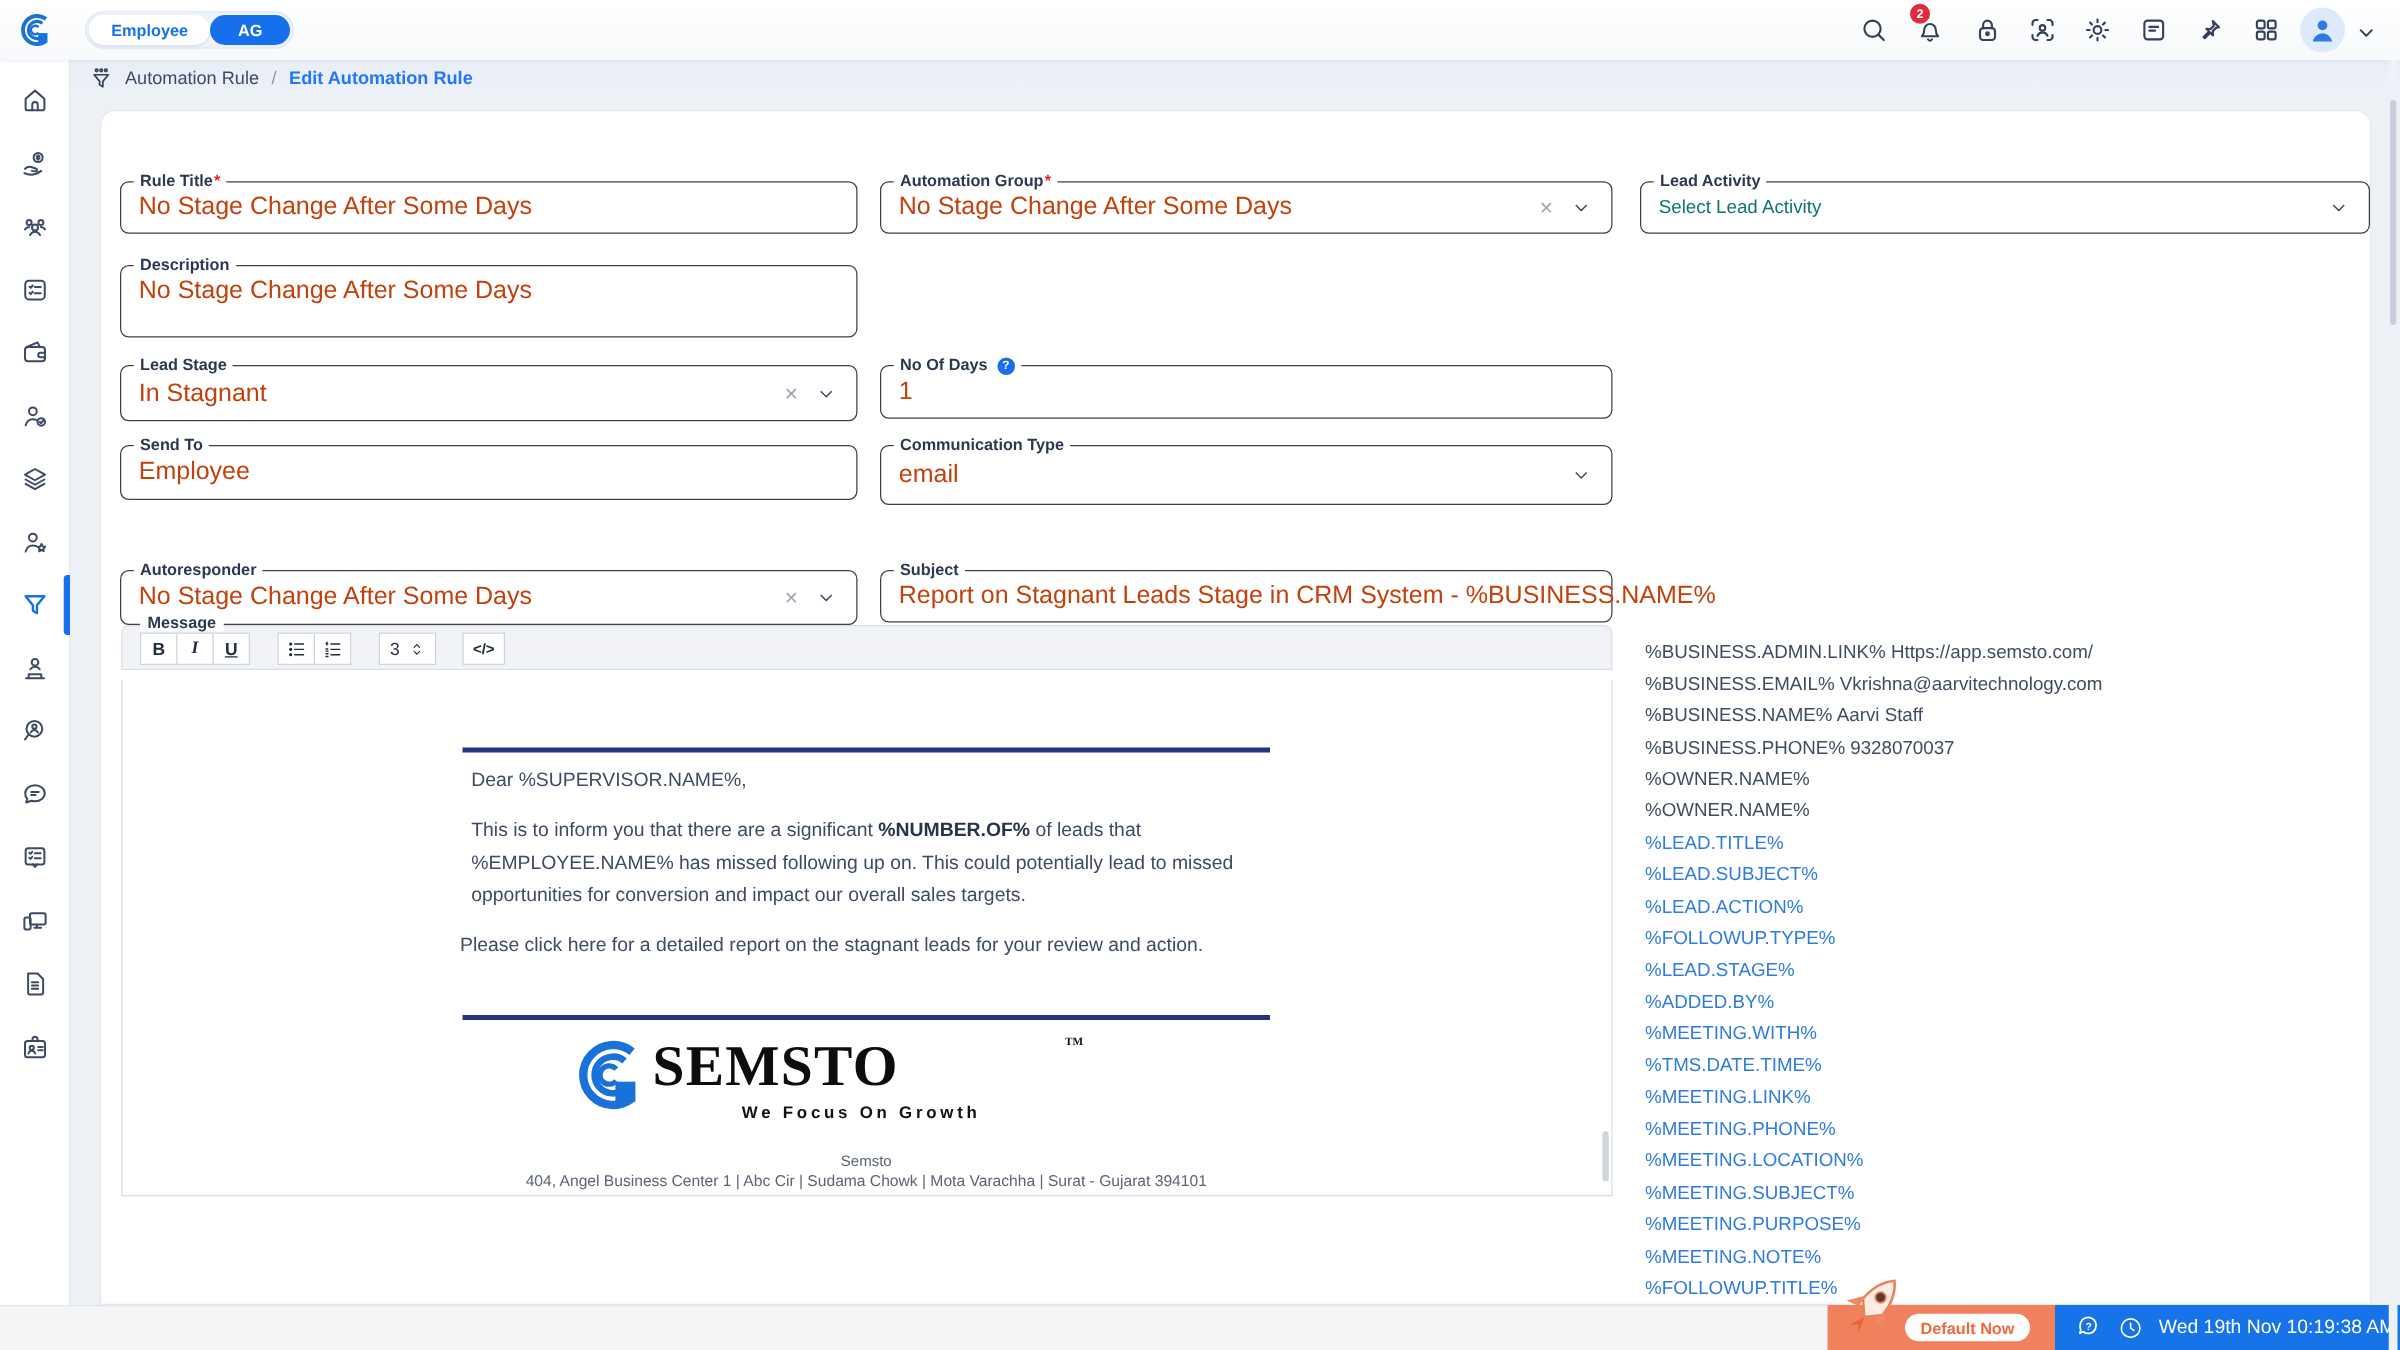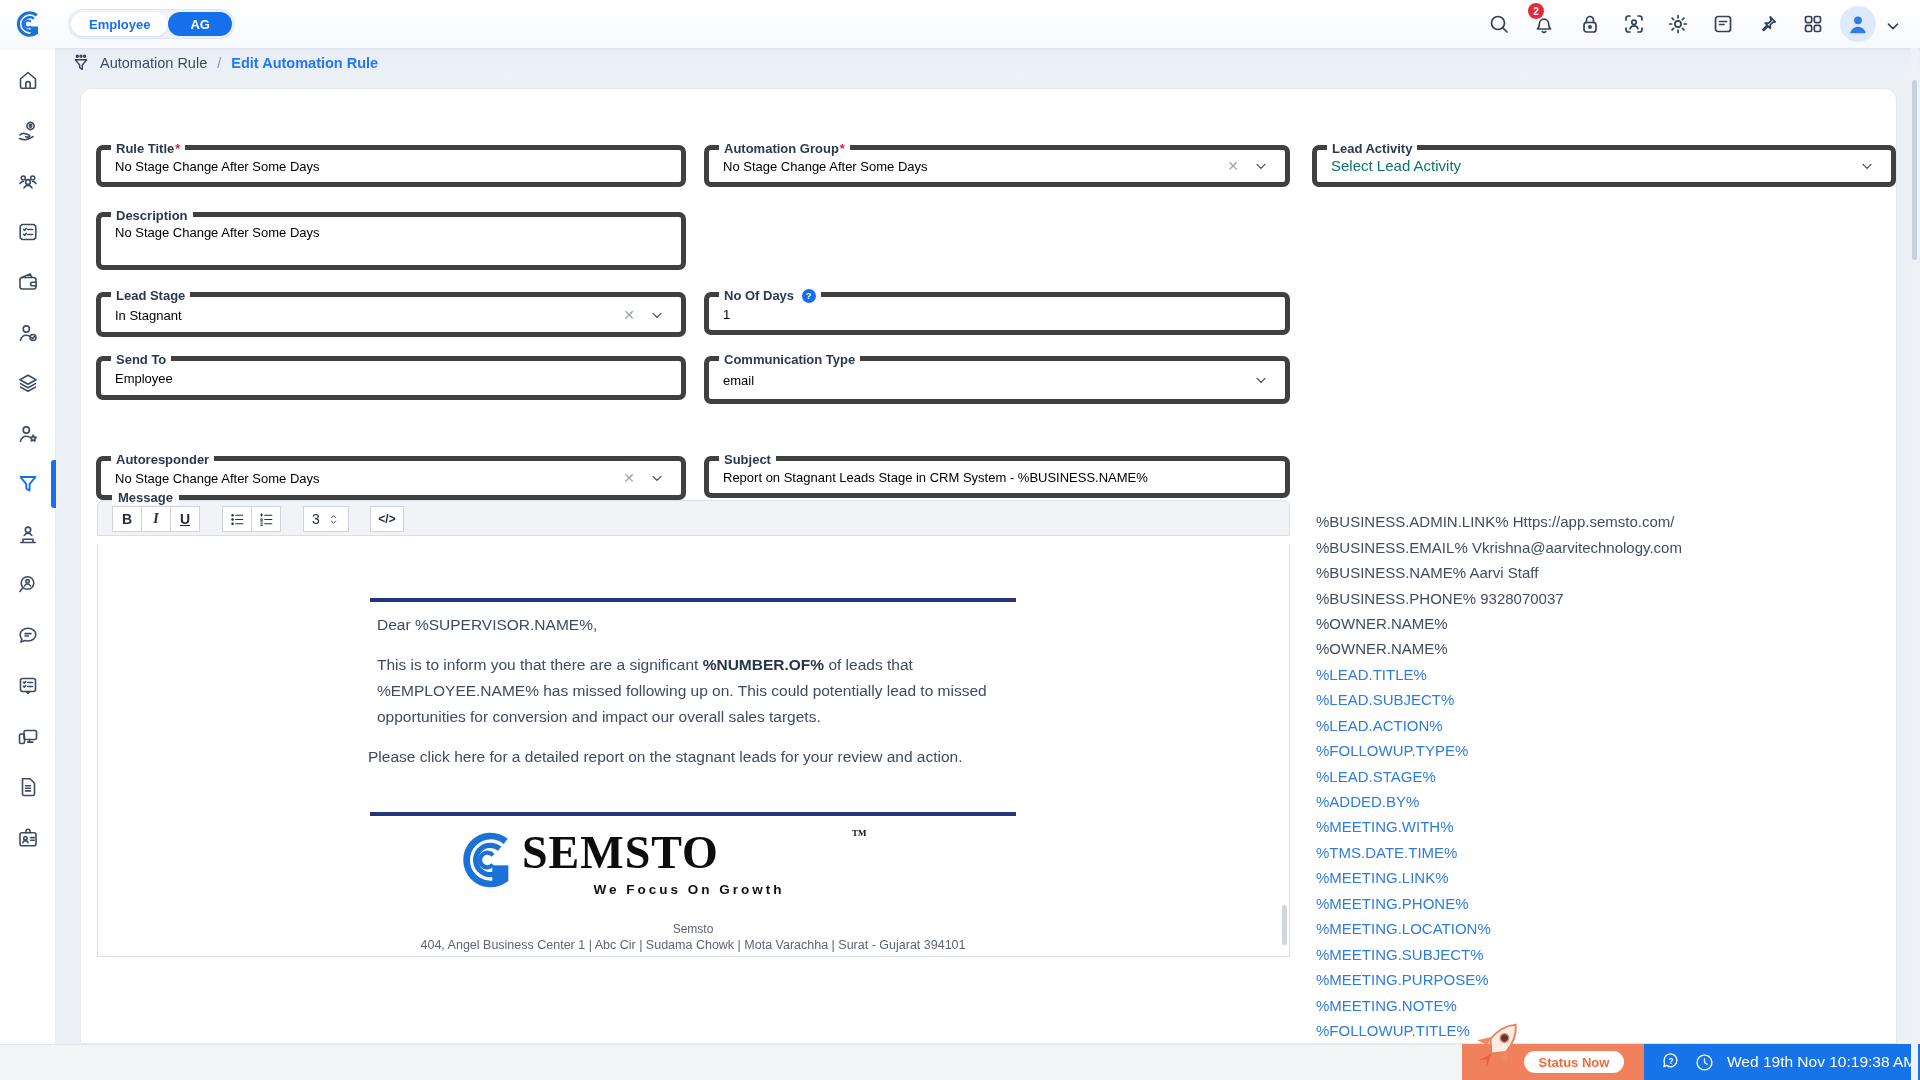--- a/index.html
+++ b/index.html
@@ -39,26 +39,26 @@
   .crumb-ico svg { stroke:#34405a; fill:none; stroke-width:1.5; stroke-linecap:round; stroke-linejoin:round;}
   .crumb-txt { top:55px; font-size:14.5px; }
 
   
   .card { left:80px; top:88px; width:1817px; height:956px; background:#fff;
     border:1px solid #e4e8ef; border-radius:12px 12px 0 0; z-index:1; }
   .req-note { left:1690px; top:114px; width:200px; text-align:right; color:#e11d2e;
     font-size:14px; font-weight:600; }
 
   
-  .field { position:absolute; background:#fff; border:5px solid #404040; border-radius:7px; z-index:2; }
+  .field { position:absolute; background:#fff; border:1px solid #404040; border-radius:7px; z-index:2; }
   .flabel { position:absolute; top:-9px; left:10px; background:#fff; padding:0 5px;
     font-size:13px; font-weight:600; color:#2b3950; white-space:nowrap; }
   .req { color:#e11d2e; margin-left:1px; }
-  .fval { position:absolute; left:14px; top:50%; transform:translateY(-50%); font-size:13px;
-    color:#000000; white-space:nowrap; }
+  .fval { position:absolute; left:14px; top:50%; transform:translateY(-50%); font-size:20px;
+    color:#c2410c; white-space:nowrap; }
   .fval.top { top:8px; transform:none; }
   .fval.ph  { color:#0f766e; }
   .clear-x { position:absolute; top:50%; transform:translateY(-50%); color:#9aa5b5; font-size:14px; cursor:pointer; }
   .chev { position:absolute; top:50%; transform:translateY(-50%); cursor:pointer; }
   .chev svg { stroke:#3c4a63; fill:none; stroke-width:1.8; stroke-linecap:round; stroke-linejoin:round; }
   .help { width:16px; height:16px; border-radius:50%; background:#1670ec; color:#fff; font-size:10.5px;
     font-weight:700; display:inline-flex; align-items:center; justify-content:center; }
 
   
   .status-lbl { font-size:15px; color:#3c4a63; }
@@ -512,21 +512,21 @@
   <div class="abs orange-banner"></div>
   <svg class="abs rocket" width="62" height="74" viewBox="0 0 64 64">
     <g transform="rotate(40 32 36)">
       <path d="M32 6 C40 14 42.5 25 42.5 34 L32 45 L21.5 34 C21.5 25 24 14 32 6 Z" fill="#fcece4" stroke="#e8825d" stroke-width="2"></path>
       <circle cx="32" cy="24" r="4.4" fill="#5b3a33" stroke="#e8825d" stroke-width="1.5"></circle>
       <path d="M21.5 31 L12 44 L23 41 Z" fill="#ef8a5f"></path>
       <path d="M42.5 31 L52 44 L41 41 Z" fill="#ef8a5f"></path>
       <path d="M32 45 L27 58 L32 53 L37 58 Z" fill="#e8623c"></path>
     </g>
   </svg>
-  <div class="abs upgrade-btn">Status Now</div>
+  <div class="abs upgrade-btn">Default Now</div>
 
   <div class="abs blue-bar">
     <svg width="22" height="22" viewBox="0 0 24 24" style="margin-left:16px">
       <path d="M4.5 10.2a7 7 0 1 1 2.7 5.5L4.2 17l.8-2.9a7 7 0 0 1-.5-3.9z"></path>
       <text x="9.2" y="14" font-size="9" fill="#fff" stroke="none" font-weight="bold">?</text>
     </svg>
     <svg width="21" height="21" viewBox="0 0 24 24" style="margin-left:12px">
       <circle cx="12" cy="12" r="8.5"></circle>
         <path d="M12 7.5V12l3 2"></path>
     </svg>

